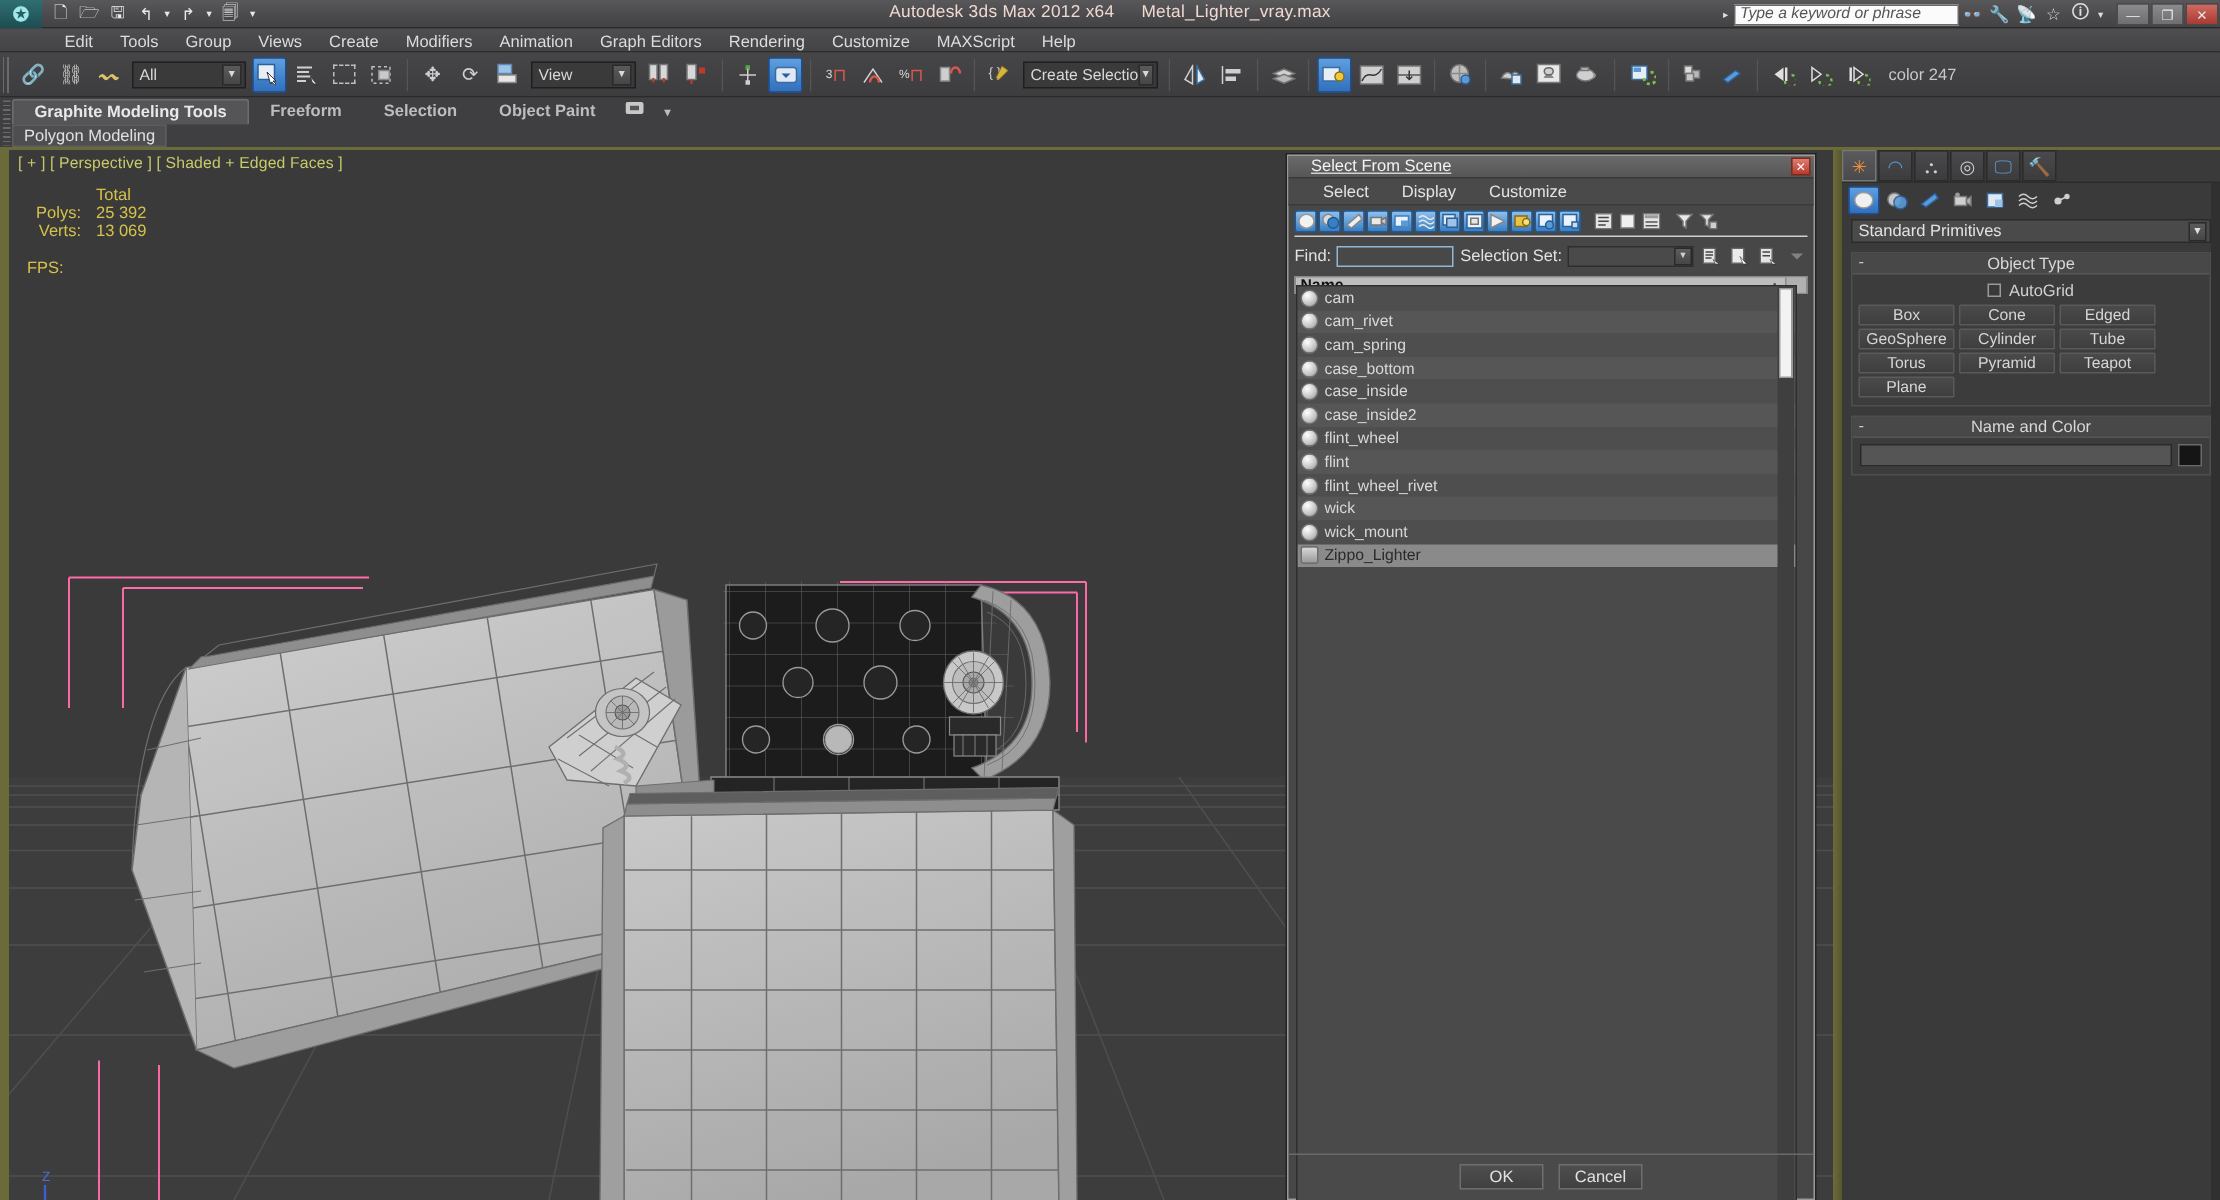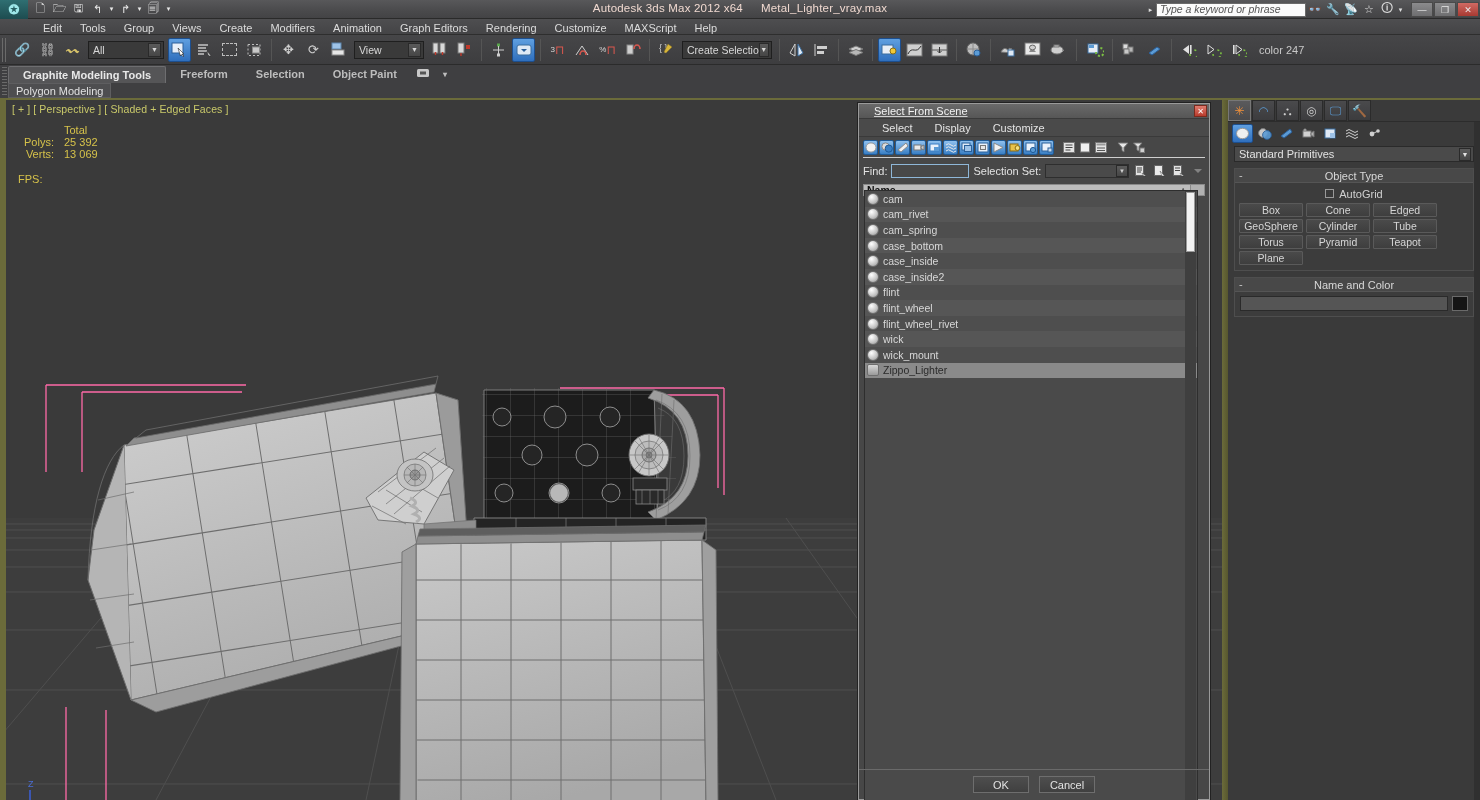--- a/index.html
+++ b/index.html
@@ -1037,25 +1037,25 @@
     <div class="lrow">
         <span class="licon"></span>
         <span class="lname">case_inside</span>
       </div>
     <div class="lrow">
         <span class="licon"></span>
         <span class="lname">case_inside2</span>
       </div>
     <div class="lrow">
         <span class="licon"></span>
+        <span class="lname">flint_wheel</span>
+      </div>
+    <div class="lrow">
+        <span class="licon"></span>
         <span class="lname">flint</span>
-      </div>
-    <div class="lrow">
-        <span class="licon"></span>
-        <span class="lname">flint_wheel</span>
       </div>
     <div class="lrow">
         <span class="licon"></span>
         <span class="lname">flint_wheel_rivet</span>
       </div>
     <div class="lrow">
         <span class="licon"></span>
         <span class="lname">wick</span>
       </div>
     <div class="lrow">

